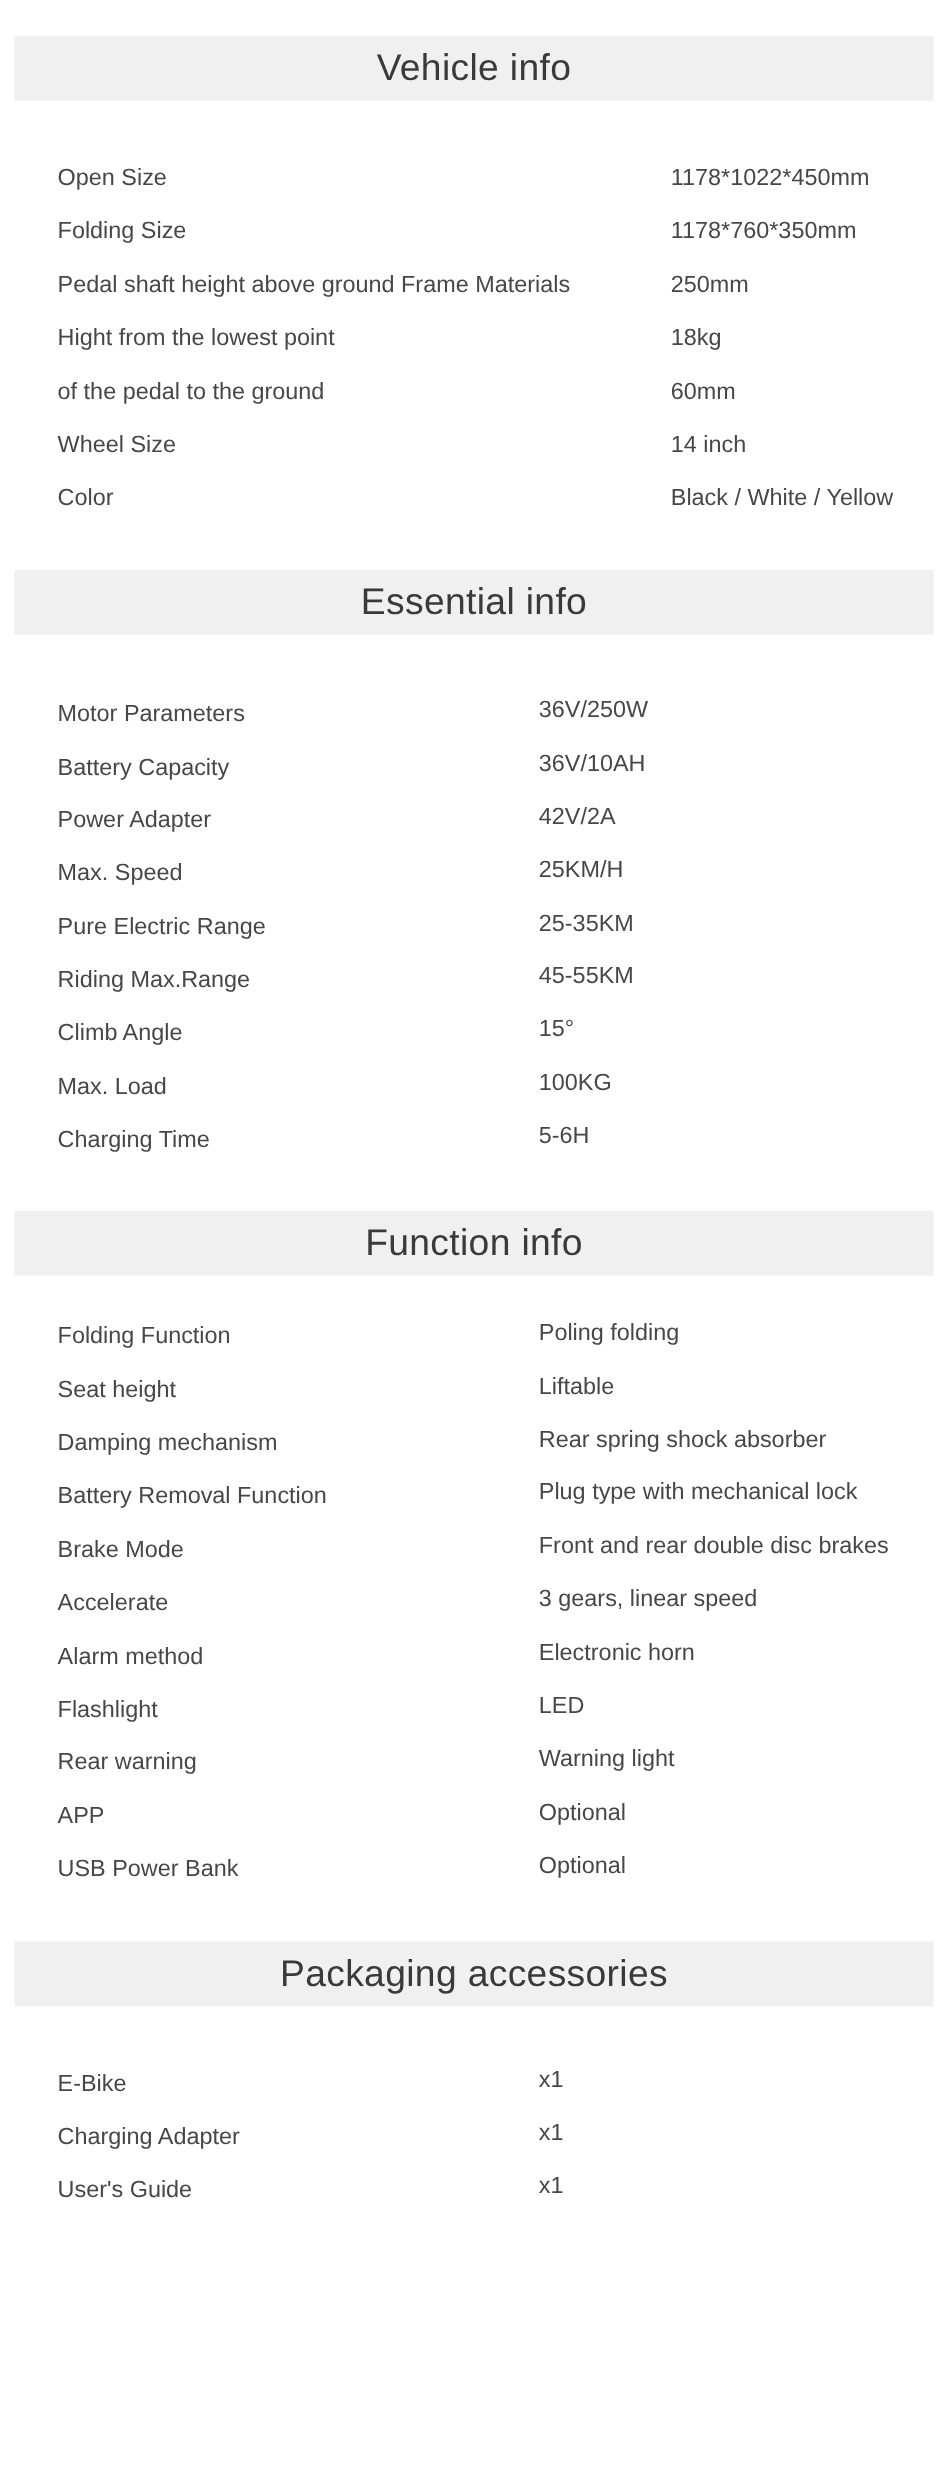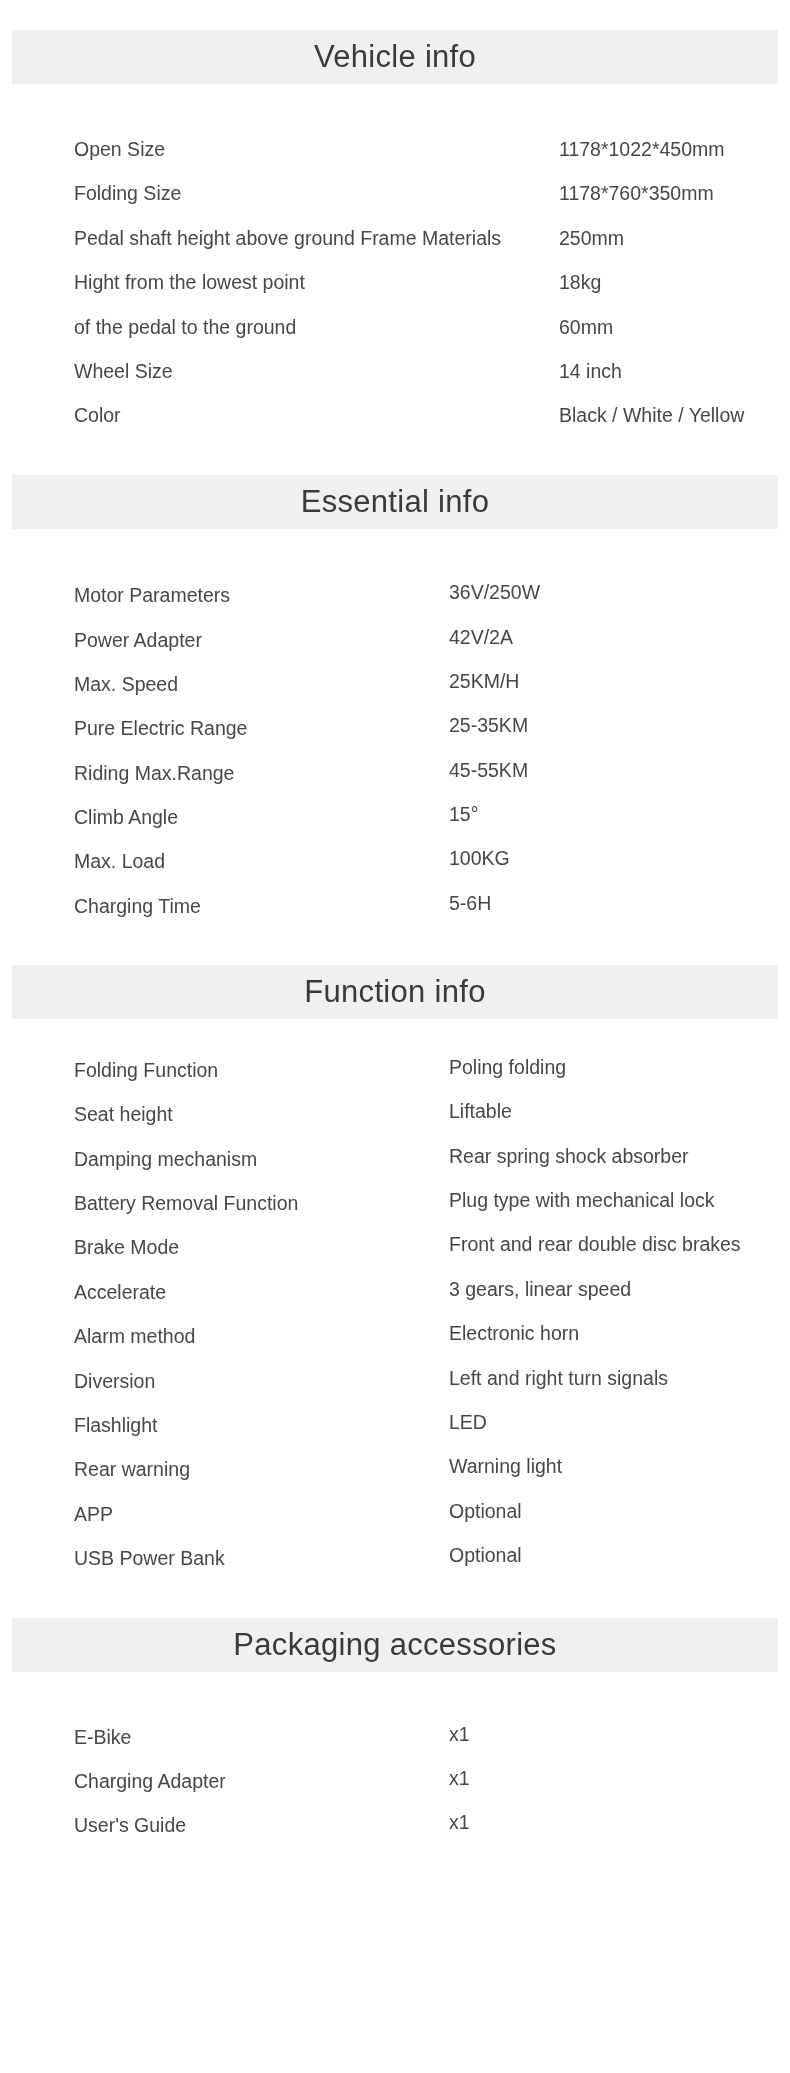--- a/index.html
+++ b/index.html
@@ -35,21 +35,21 @@
     letter-spacing: 0.3px;
     white-space: nowrap;
   }
   .rows { display: block; }
   .row {
     position: relative;
     height: 44.4px;
   }
   .row .label {
     position: absolute;
-    left: 74px;
+    left: 48px;
     top: 50%;
     transform: translateY(-50%);
     font-size: 19.5px;
     white-space: nowrap;
   }
   .row .value {
     position: absolute;
     left: 449px;
     top: 50%;
     transform: translateY(-50%);
@@ -122,20 +122,24 @@
   <section class="spec-section sec-1">
     <header class="band">
       <h2 class="title">Essential info</h2>
     </header>
     <div class="rows">
   <div class="row">
     <span class="label">Motor Parameters</span>
     <span class="value">36V/250W</span>
   </div>
 
+  <div class="row">
+    <span class="label">Battery Capacity</span>
+    <span class="value">36V/10AH</span>
+  </div>
 
   <div class="row">
     <span class="label">Power Adapter</span>
     <span class="value">42V/2A</span>
   </div>
 
   <div class="row">
     <span class="label">Max. Speed</span>
     <span class="value">25KM/H</span>
   </div>
@@ -200,24 +204,20 @@
   <div class="row">
     <span class="label">Accelerate</span>
     <span class="value">3 gears, linear speed</span>
   </div>
 
   <div class="row">
     <span class="label">Alarm method</span>
     <span class="value">Electronic horn</span>
   </div>
 
-  <div class="row">
-    <span class="label">Diversion</span>
-    <span class="value">Left and right turn signals</span>
-  </div>
 
   <div class="row">
     <span class="label">Flashlight</span>
     <span class="value">LED</span>
   </div>
 
   <div class="row">
     <span class="label">Rear warning</span>
     <span class="value">Warning light</span>
   </div>

